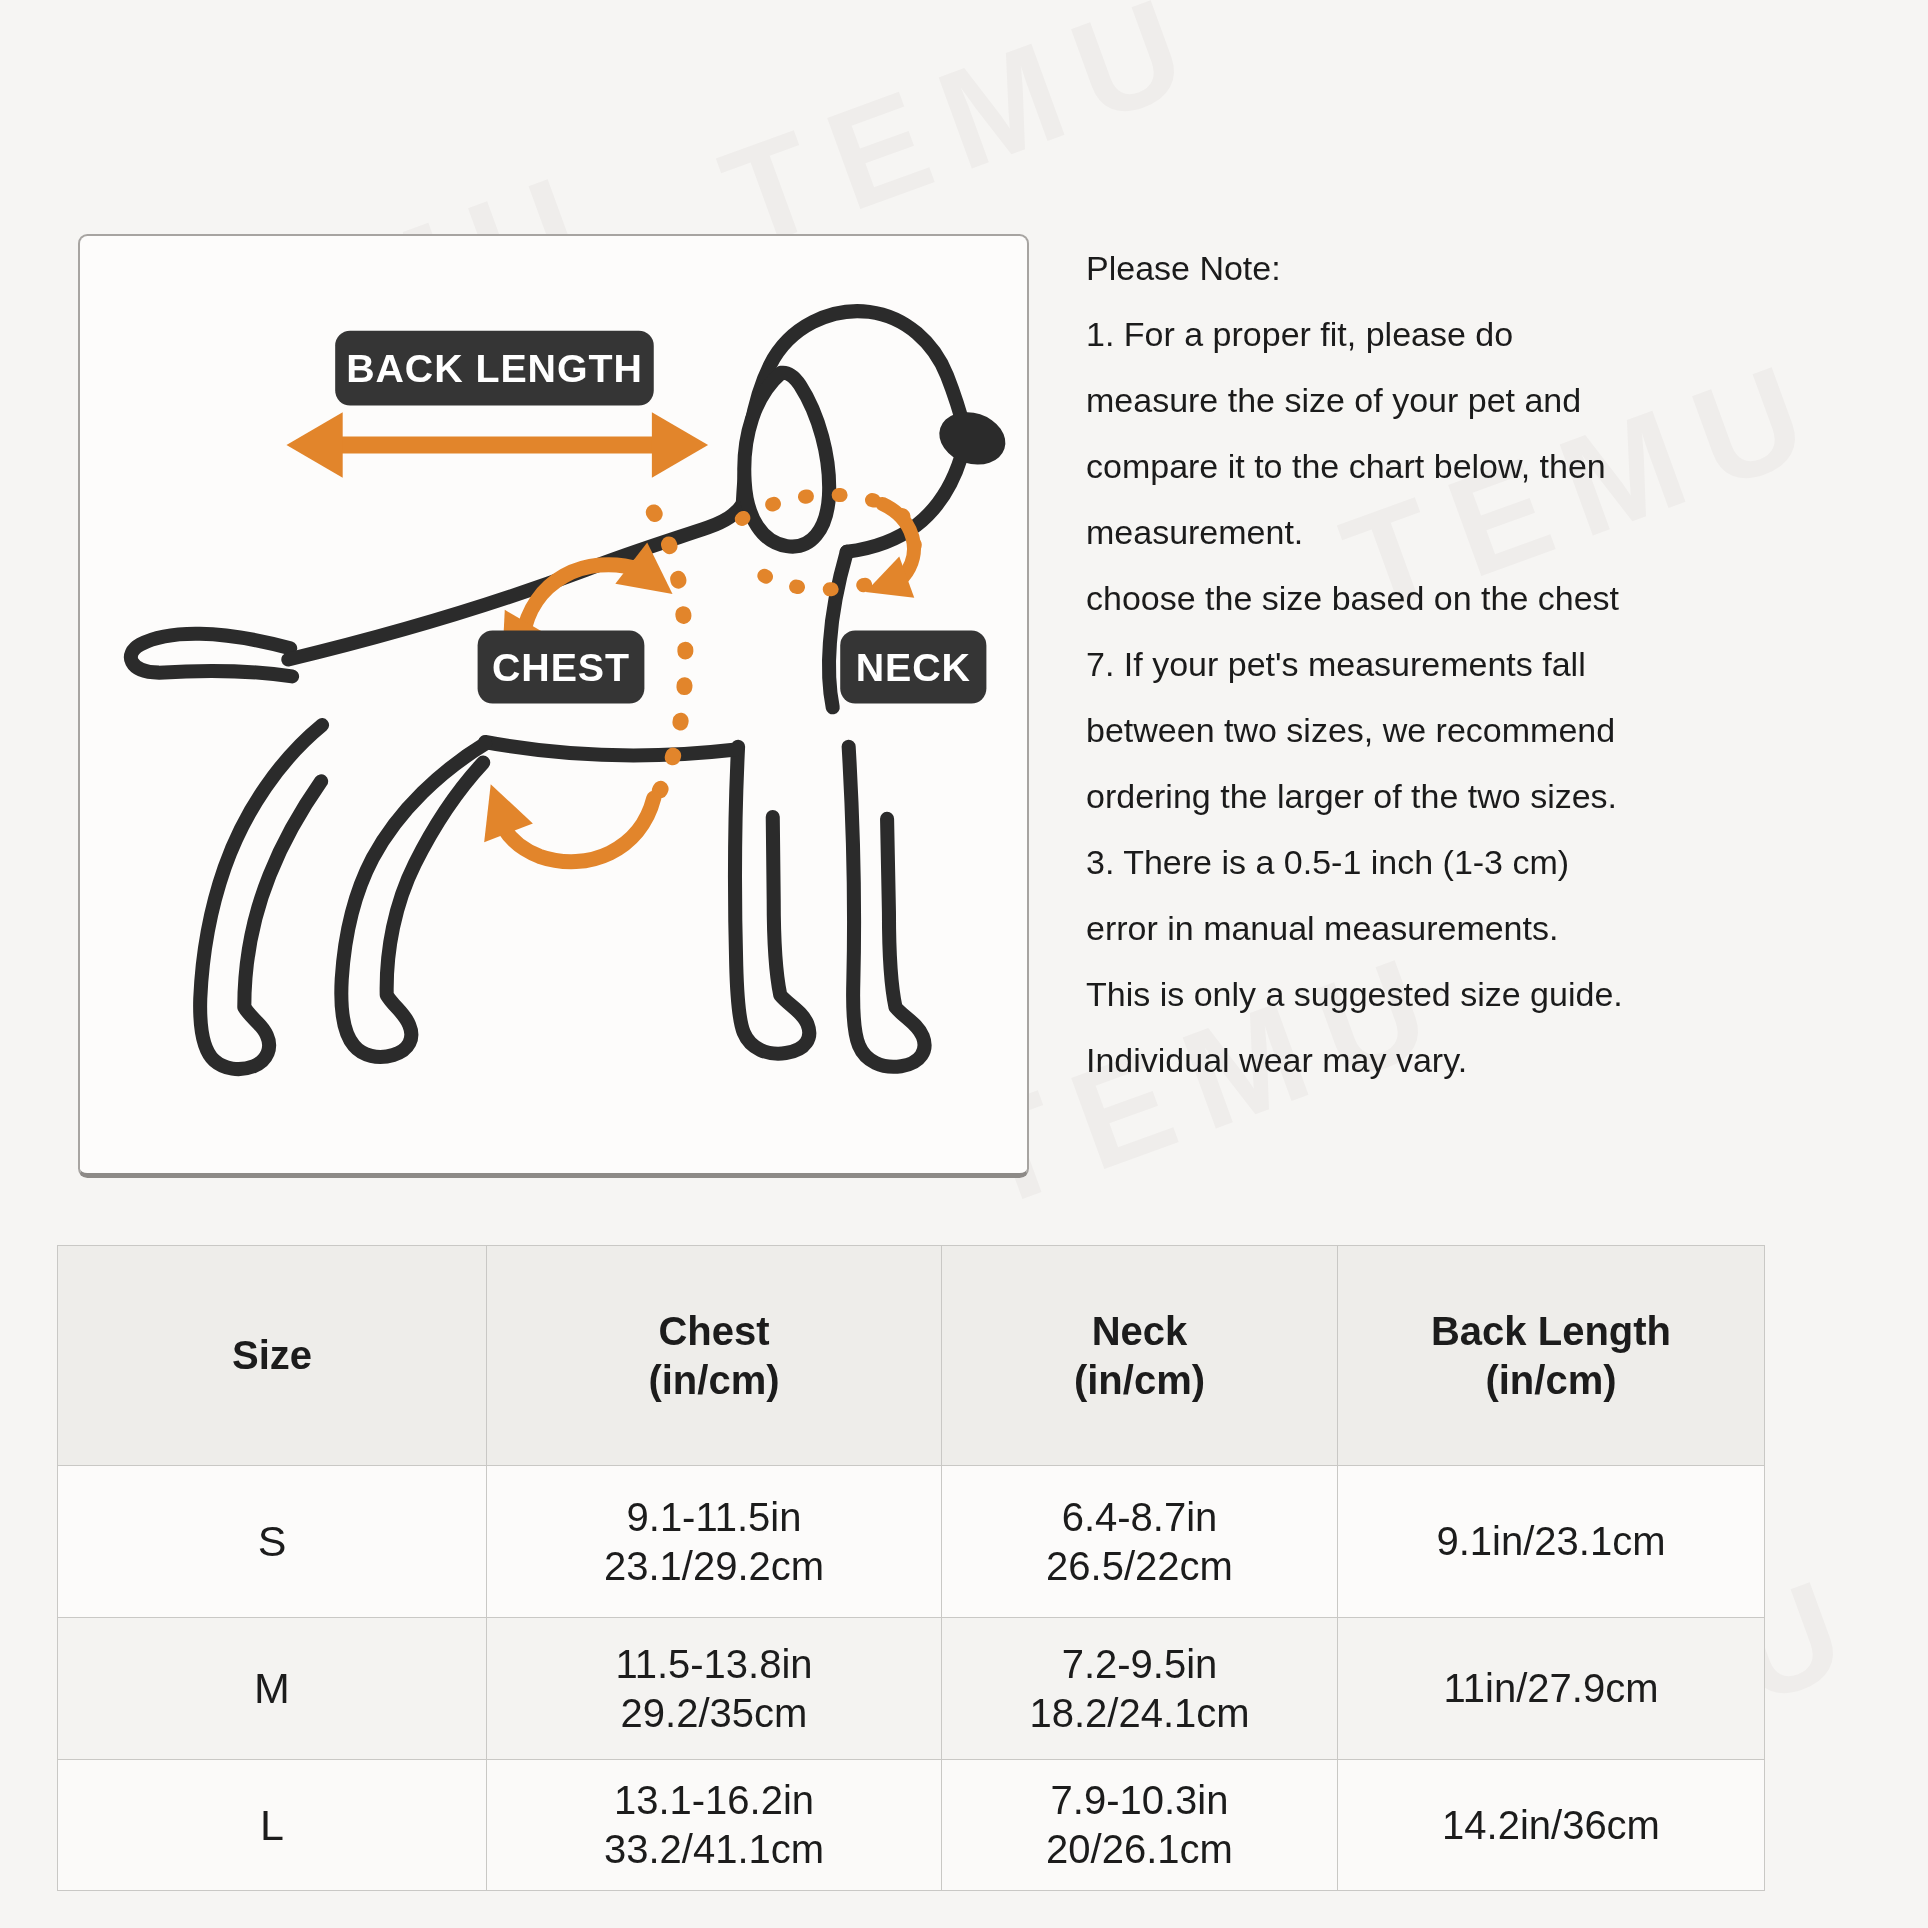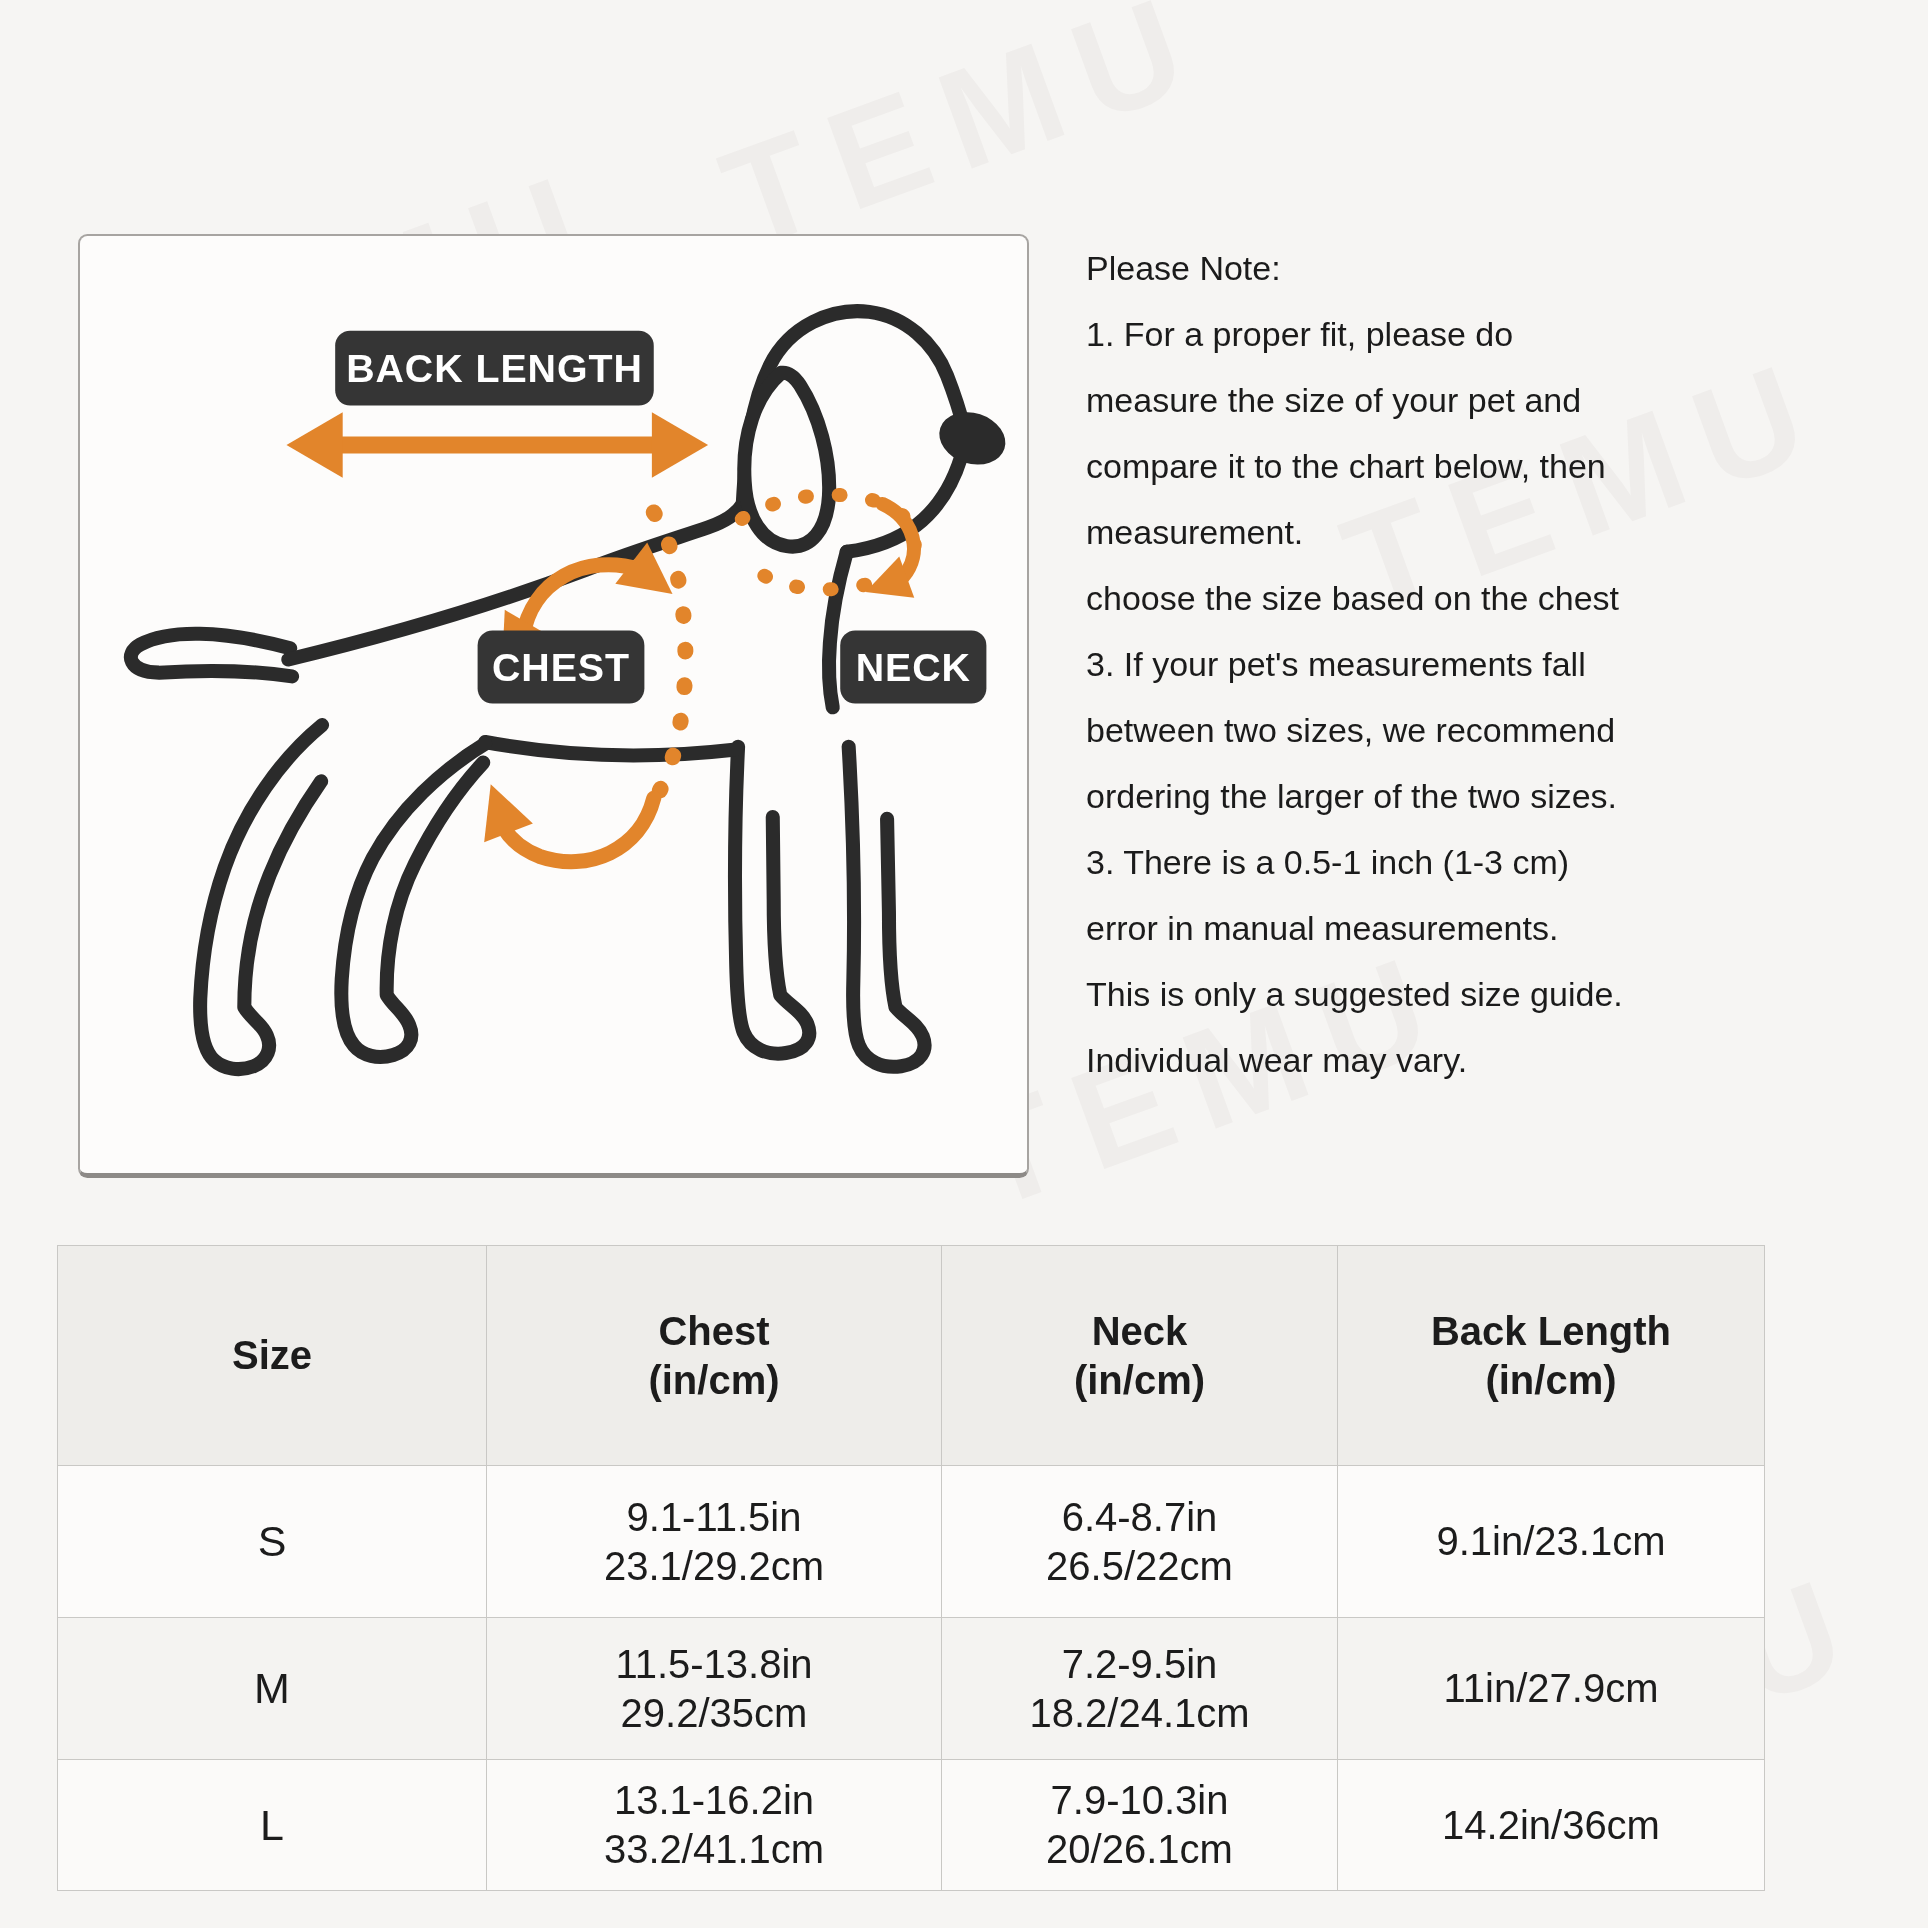--- a/index.html
+++ b/index.html
@@ -105,21 +105,21 @@
   </svg>
 </div>
 
 <div class="notes" id="notes-block">
     <div class="note-line">Please Note:</div>
     <div class="note-line">1. For a proper fit, please do</div>
     <div class="note-line">measure the size of your pet and</div>
     <div class="note-line">compare it to the chart below, then</div>
     <div class="note-line">measurement.</div>
     <div class="note-line">choose the size based on the chest</div>
-    <div class="note-line">3. If your pet's measurements fall</div>
+    <div class="note-line">7. If your pet's measurements fall</div>
     <div class="note-line">between two sizes, we recommend</div>
     <div class="note-line">ordering the larger of the two sizes.</div>
     <div class="note-line">3. There is a 0.5-1 inch (1-3 cm)</div>
     <div class="note-line">error in manual measurements.</div>
     <div class="note-line">This is only a suggested size guide.</div>
     <div class="note-line">Individual wear may vary.</div>
   </div>
 
 <table class="size-table">
   <colgroup>

